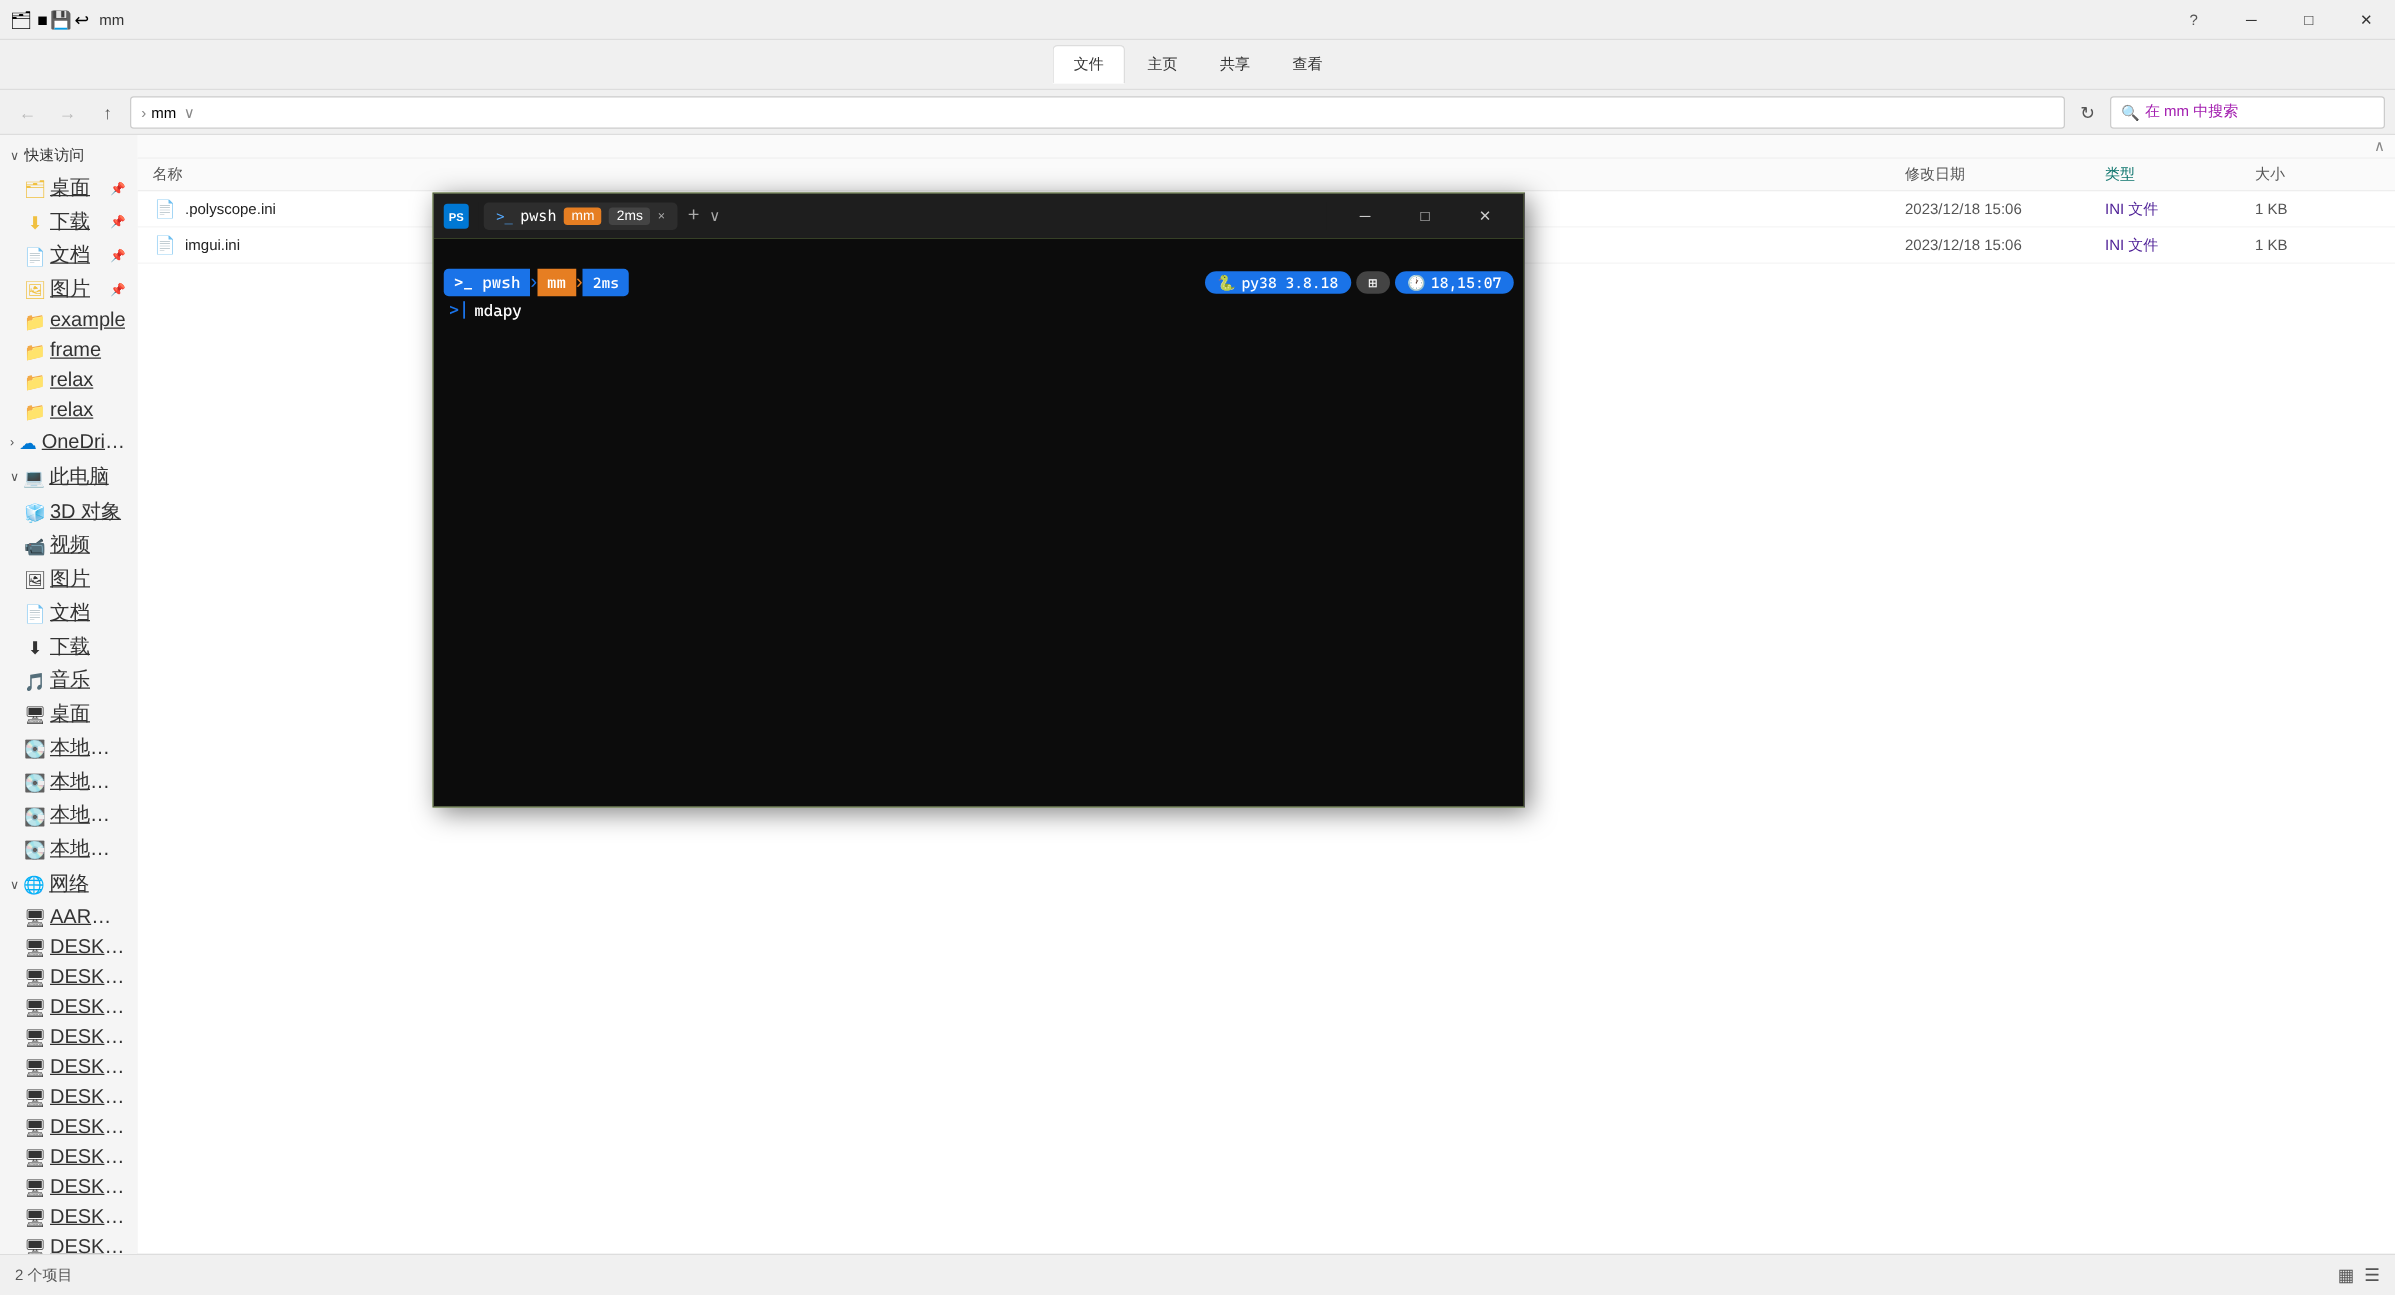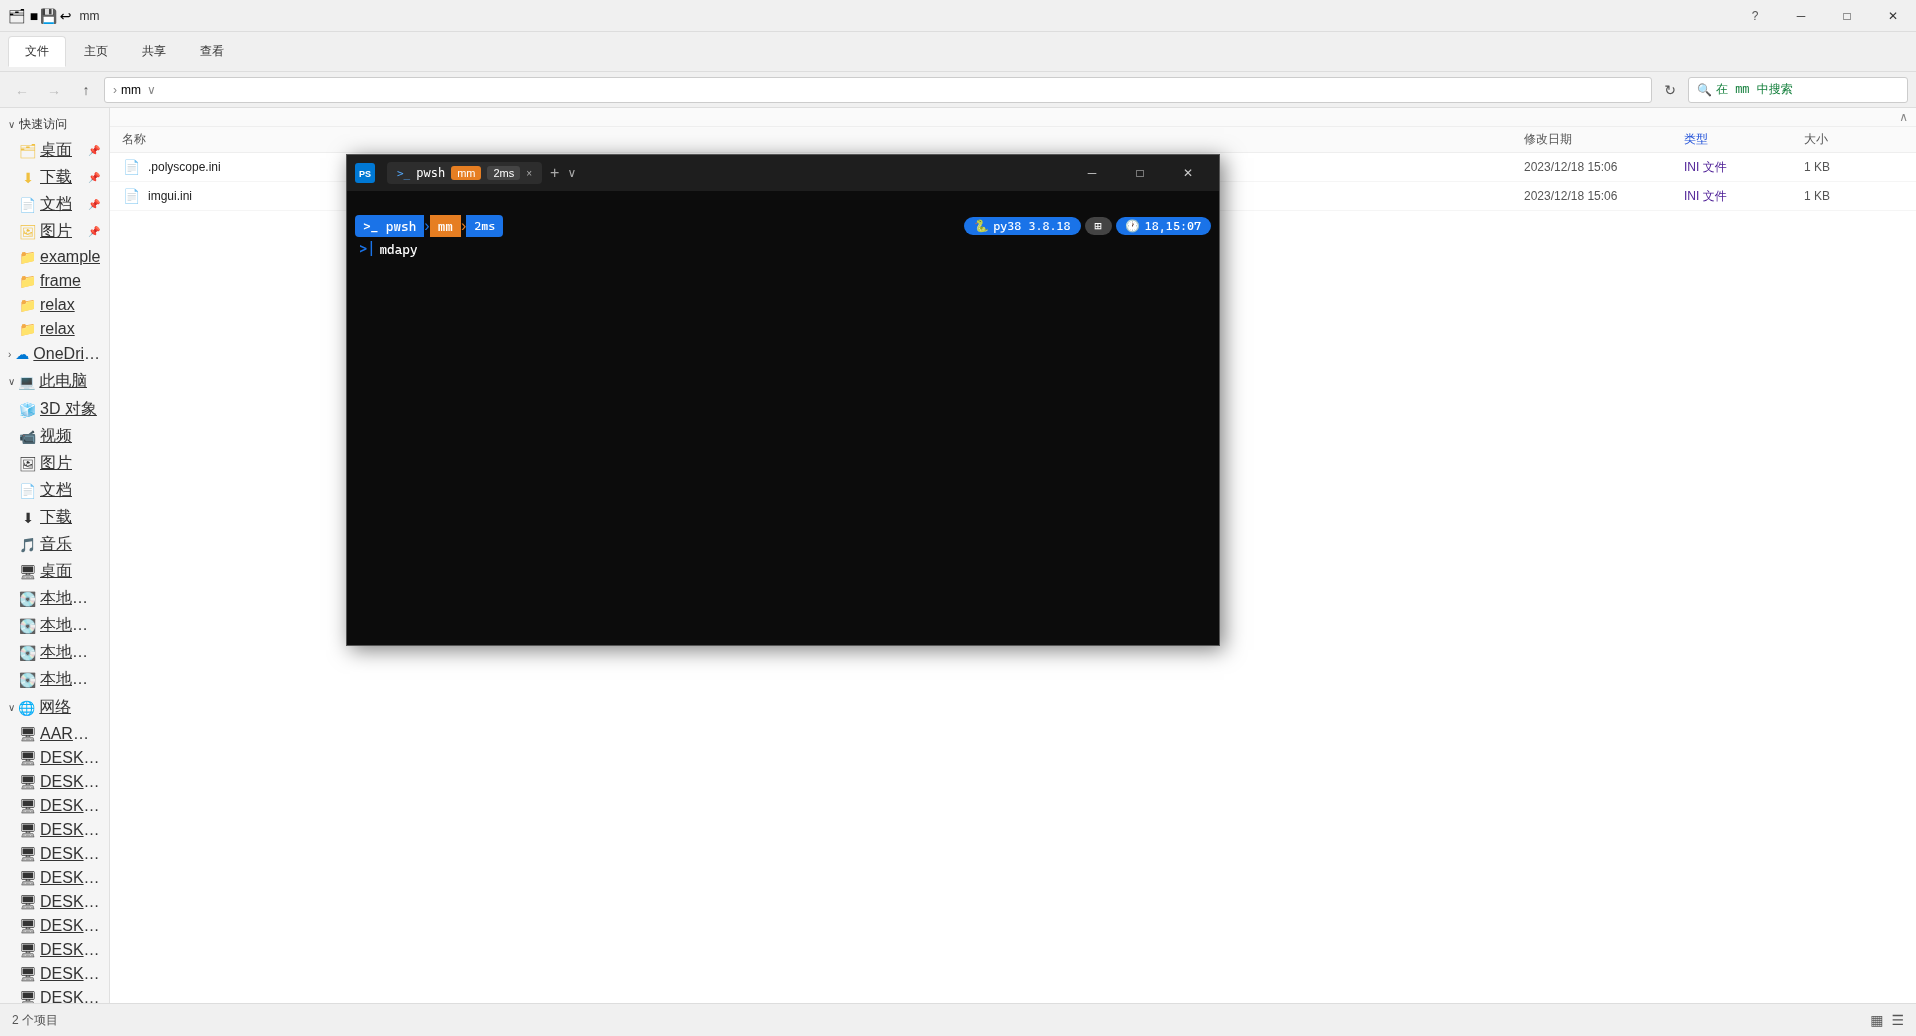--- a/index.html
+++ b/index.html
@@ -12,21 +12,21 @@
     .title-bar {
       height: 32px; background: #f0f0f0; display: flex; align-items: center;
       padding: 0 8px; border-bottom: 1px solid #ddd; position: relative;
     }
     .title-bar-controls { position: absolute; right: 0; top: 0; display: flex; }
     .title-ctrl { width: 46px; height: 32px; display: flex; align-items: center; justify-content: center; font-size: 11px; cursor: pointer; }
 
     
     .toolbar {
       height: 40px; background: #f0f0f0; display: flex; align-items: center;
-      padding: 0 8px; border-bottom: 1px solid #ddd; gap: 2px;
+      padding: 0 8px; border-bottom: 1px solid #ddd; gap: 2px; justify-content: center;
     }
     .toolbar-tab {
       padding: 6px 16px; font-size: 12px; cursor: pointer; border-radius: 4px 4px 0 0;
       color: #333;
     }
     .toolbar-tab.active { background: #fff; border: 1px solid #ddd; border-bottom: 1px solid #fff; }
 
     
     .nav-bar {
       height: 36px; background: #f0f0f0; display: flex; align-items: center;
@@ -68,21 +68,21 @@
     .chevron { font-size: 10px; color: #555; }
 
     
     .file-list { flex: 1; padding: 0; overflow-y: auto; background: #fff; }
     .file-list-header {
       display: flex; align-items: center; padding: 4px 12px;
       border-bottom: 1px solid #eee; background: #fafafa; position: sticky; top: 0;
     }
     .col-name { flex: 1; font-size: 12px; color: #555; cursor: pointer; display: flex; align-items: center; gap: 2px; }
     .col-date { width: 160px; font-size: 12px; color: #555; cursor: pointer; }
-    .col-type { width: 120px; font-size: 12px; color: #1d4ed8; cursor: pointer; }
+    .col-type { width: 120px; font-size: 12px; color: #0f766e; cursor: pointer; }
     .col-size { width: 80px; font-size: 12px; color: #555; cursor: pointer; }
     .col-extra { width: 20px; }
     .file-row {
       display: flex; align-items: center; padding: 4px 12px;
       border-bottom: 1px solid #f5f5f5; cursor: pointer;
     }
     .file-icon { width: 20px; height: 20px; margin-right: 6px; display: inline-flex; align-items: center; justify-content: center; font-size: 16px; }
     .file-name { font-size: 12px; color: #222; flex: 1; }
     .file-date { width: 160px; font-size: 12px; color: #555; }
     .file-type { width: 120px; font-size: 12px; color: #4c1d95; }
@@ -177,21 +177,21 @@
     <div class="nav-btn disabled">→</div>
     <div class="nav-btn">↑</div>
     <div class="address-bar">
       <span style="color:#888;">›</span>
       <span>mm</span>
       <span style="color:#888; margin-left:2px;">∨</span>
     </div>
     <div class="refresh-btn">↻</div>
     <div class="search-bar">
       <span style="color:#888;">🔍</span>
-      <span style="color:#15803d; font-size:12px;font-family:Liberation Mono, monospace;">在 mm 中搜索</span>
+      <span style="color:#a21caf; font-size:12px;">在 mm 中搜索</span>
     </div>
   </div>
 
   <div class="main-content">
 
     <div class="sidebar">
 
       <div class="sidebar-section-header">
         <span class="chevron">∨</span>
         <span>快速访问</span>

